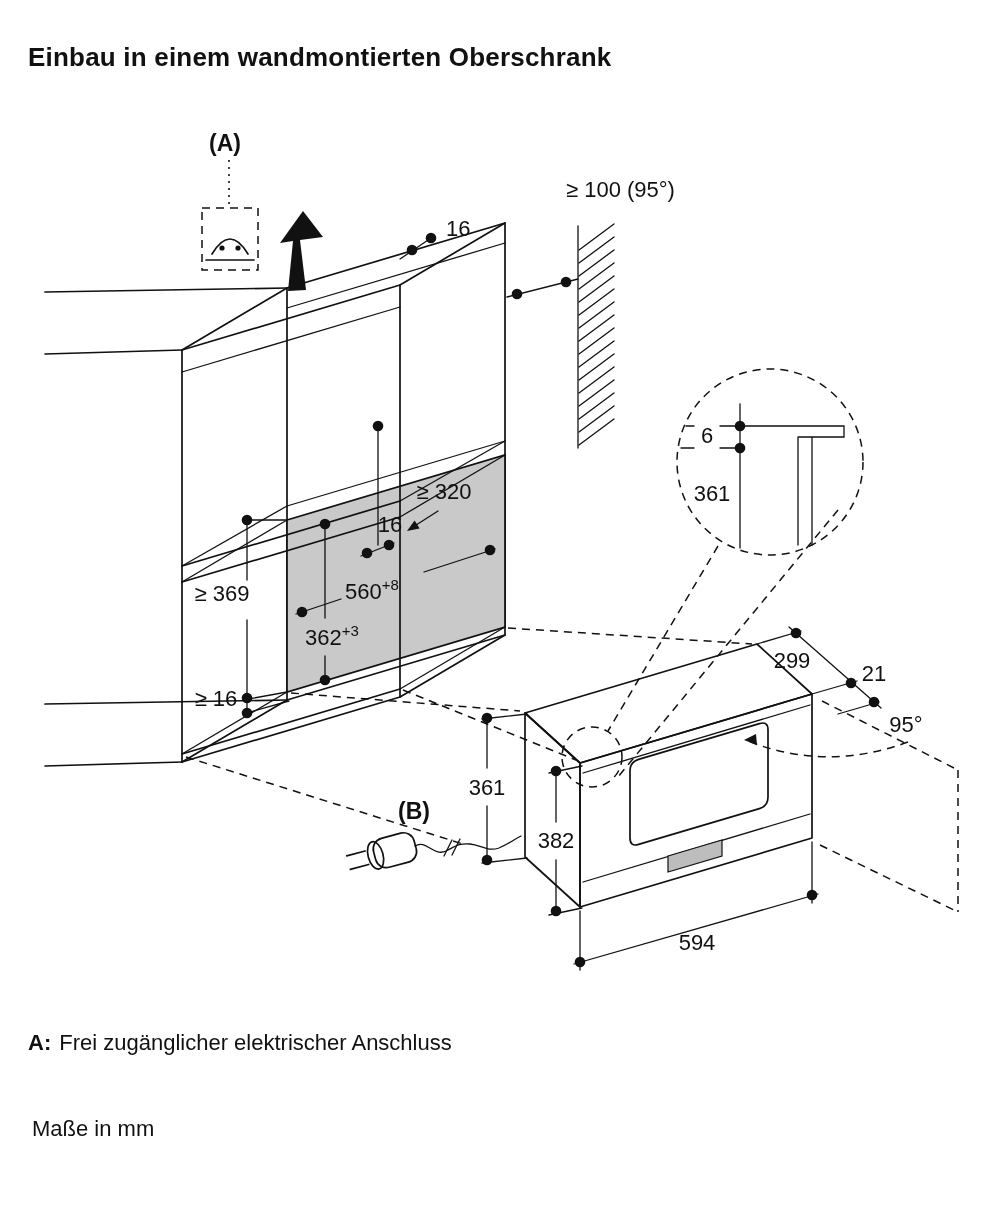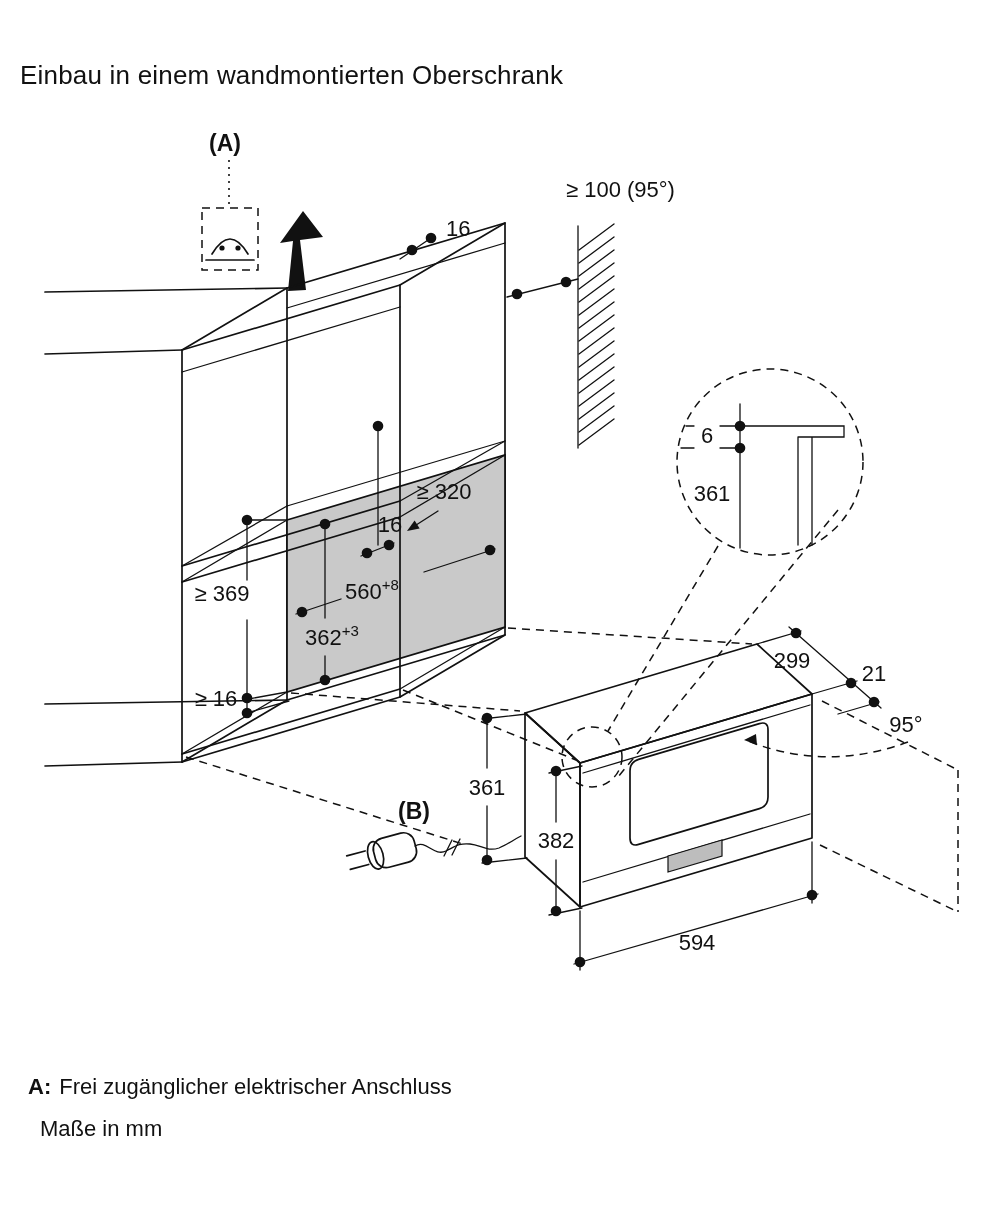--- a/index.html
+++ b/index.html
@@ -1,21 +1,21 @@
 <!DOCTYPE html>
 <html><head>
 <meta charset="utf-8">
 <style>
   html,body{margin:0;padding:0;background:#ffffff;}
   .page{position:relative;width:1000px;height:1219px;background:#fff;
         font-family:"Liberation Sans",sans-serif;color:#111;overflow:hidden;}
-  .title{position:absolute;left:20px;top:42px;font-size:26px;font-weight:400;letter-spacing:.2px;margin-top:18px;}
-  .legend{position:absolute;left:28px;top:1070px;font-size:22px;line-height:33px;}
+  .title{position:absolute;left:28px;top:42px;font-size:26px;font-weight:700;letter-spacing:.2px;}
+  .legend{position:absolute;left:28px;top:1026px;font-size:22px;line-height:33px;}
   .legend .key{font-weight:700;margin-right:8px;}
-  .units{position:absolute;left:40px;top:1116px;font-size:22px;}
+  .units{position:absolute;left:32px;top:1116px;font-size:22px;}
   svg{position:absolute;left:0;top:0;}
   svg text{font-family:"Liberation Sans",sans-serif;font-size:22px;fill:#111;font-weight:400;}
   svg text.bold{font-weight:700;font-size:23px;}
   .ln{stroke:#111;stroke-width:1.7;fill:none;stroke-linecap:round;stroke-linejoin:round;}
   .thin{stroke:#111;stroke-width:1.3;fill:none;stroke-linecap:round;}
   .dash{stroke:#111;stroke-width:1.5;fill:none;stroke-dasharray:8 6;}
   .dotted{stroke:#111;stroke-width:1.6;fill:none;stroke-dasharray:2 5;}
   .pt{fill:#111;stroke:none;}
   .fillblk{fill:#111;stroke:none;}
   .grayface{fill:#c9c9c9;stroke:#111;stroke-width:1.7;}

